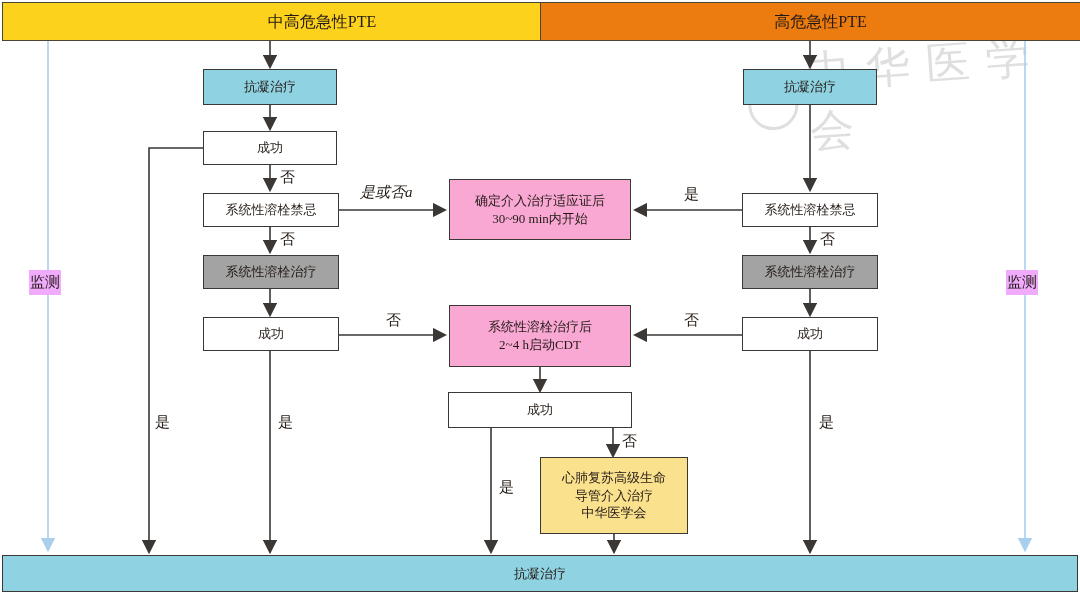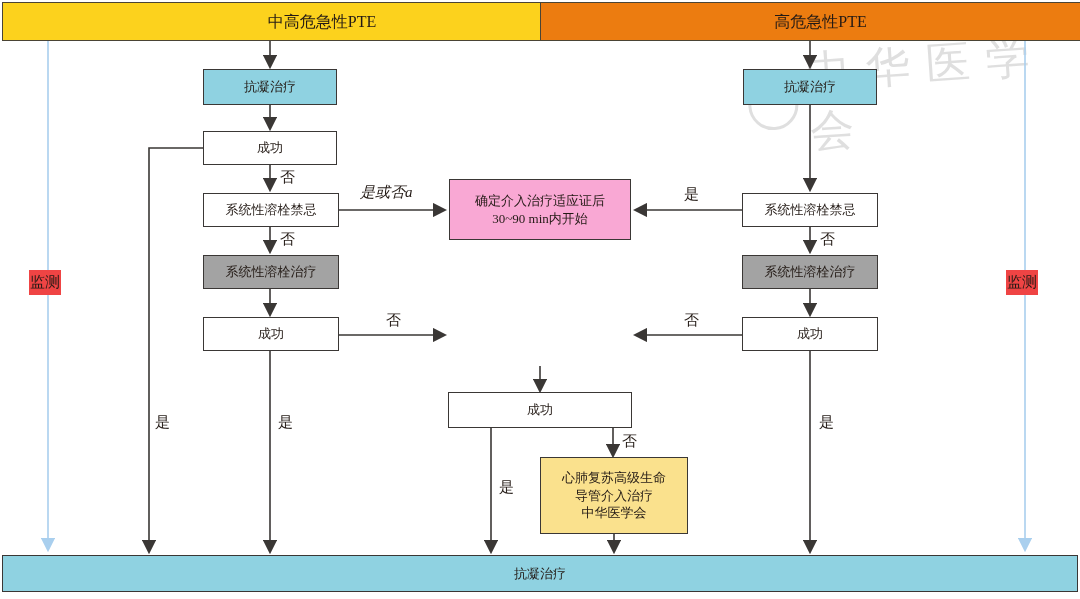--- a/index.html
+++ b/index.html
@@ -9,21 +9,21 @@
   .box{position:absolute;box-sizing:border-box;border:1.6px solid #3a3735;
        display:flex;flex-direction:column;align-items:center;justify-content:center;
        text-align:center;font-size:13px;line-height:1.35;background:#ffffff;z-index:2;}
   .hdr{font-size:16px;}
   .blue{background:#8fd2e1;}
   .green{background:#a3a3a3;}
   .salmon{background:#f9a8d4;text-align:center;}
   .cream{background:#fae18d;align-items:center;}
   .gray{background:#e7e7e7;border:none;}
   .lbl{position:absolute;font-size:15px;z-index:3;white-space:nowrap;}
-  .monitor-lbl{background:#ef4444;padding:3px 1px;}
+  .monitor-lbl{background:#f0abfc;padding:3px 1px;}
   .watermark{position:absolute;left:748px;top:36px;width:340px;z-index:0;
        color:rgba(150,150,150,0.30);font-size:44px;letter-spacing:16px;
        transform:rotate(-4deg);font-family:"DejaVu Serif",serif;display:flex;align-items:center;}
   .wm-circle{width:44px;height:44px;border:3px solid rgba(150,150,150,0.30);
        border-radius:50%;margin-right:10px;flex:0 0 auto;}
 </style>
 </head>
 <body>
 
 <div id="stage">
@@ -108,20 +108,24 @@
   </div>
   <div class="box" style="left:742px;top:317px;width:136px;height:34px;">
     <span>成功</span>
   </div>
 
 
   <div class="box salmon" style="left:449px;top:179px;width:182px;height:61px;">
     <span>确定介入治疗适应证后</span>
     <span>30~90 min内开始</span>
   </div>
+  <div class="box salmon" style="left:449px;top:305px;width:182px;height:62px;">
+    <span>系统性溶栓治疗后</span>
+    <span>2~4 h启动CDT</span>
+  </div>
 
   <div class="box" style="left:448px;top:392px;width:184px;height:36px;">
     <span>成功</span>
   </div>
 
   <div class="box cream" style="left:540px;top:457px;width:148px;height:77px;">
     <span>心肺复苏高级生命</span>
     <span>导管介入治疗</span>
     <span>中华医学会</span>
   </div>

